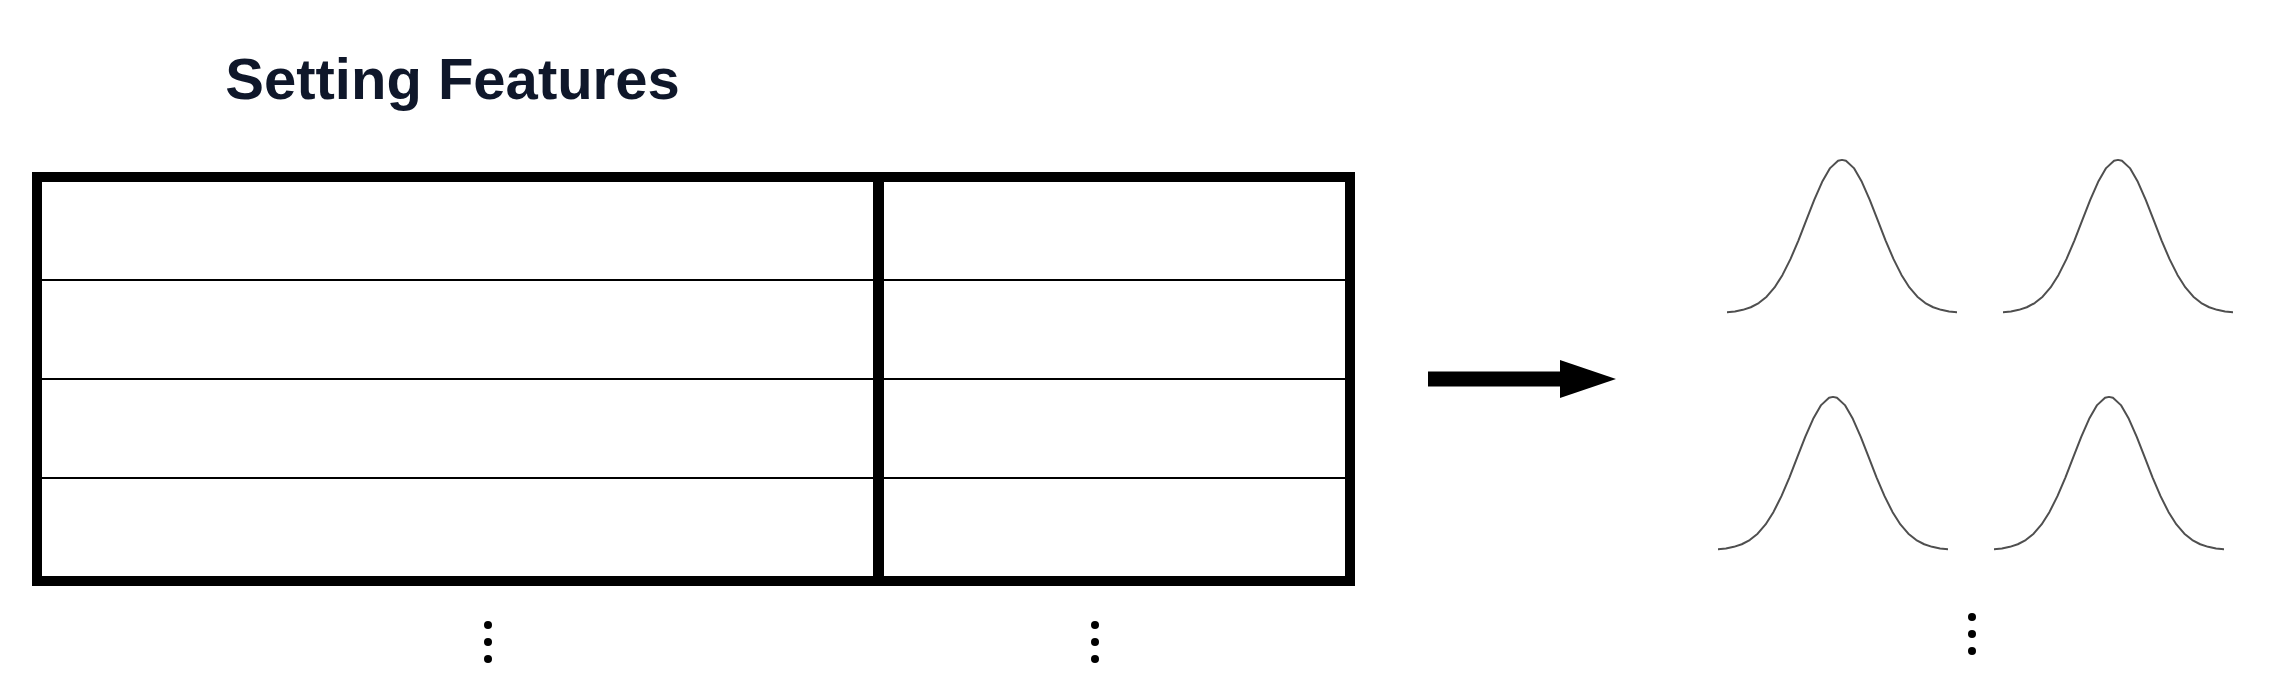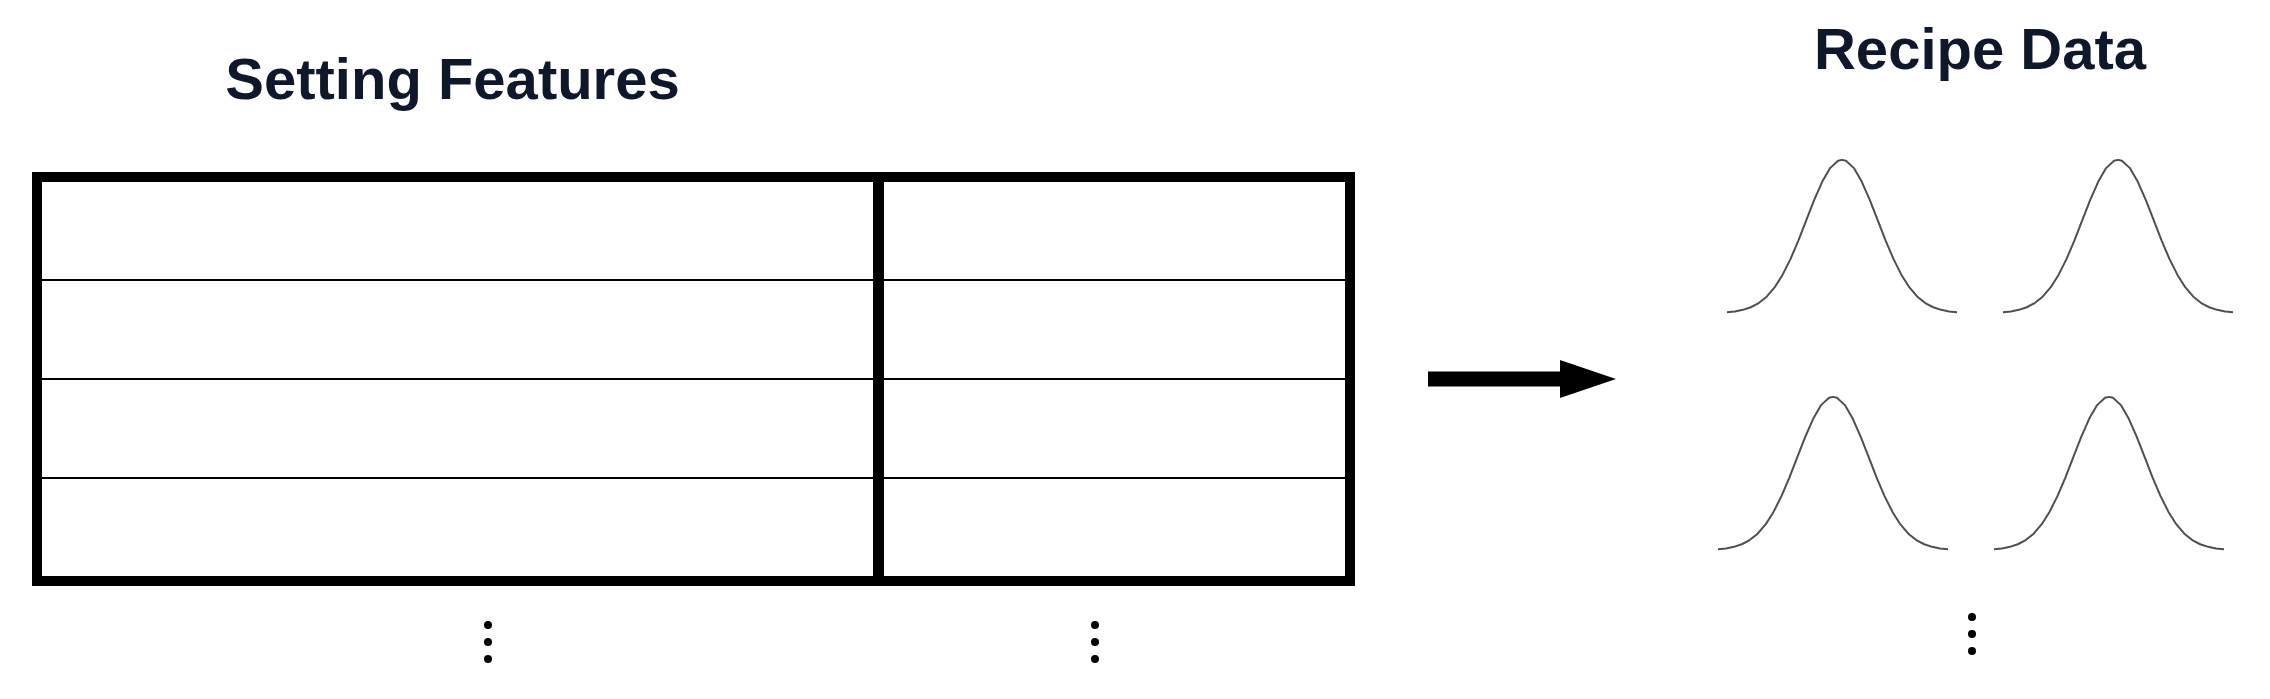--- a/index.html
+++ b/index.html
@@ -68,21 +68,20 @@
   .cv-2 { left: 2003px; top: 143px; }
   .cv-3 { left: 1718px; top: 380px; }
   .cv-4 { left: 1994px; top: 380px; }
 </style>
 </head>
 <body>
 
 <div class="canvas">
 
   <div class="hdr hdr-setting">Setting Features</div>
-  <div class="hdr hdr-recipe">Recipe Data</div>
 
   <div class="ftable">
     <div class="col col-setting">
       <div class="trow"></div>
       <div class="trow"></div>
       <div class="trow"></div>
       <div class="trow"></div>
     </div>
     <div class="col col-input">
       <div class="trow"></div>

